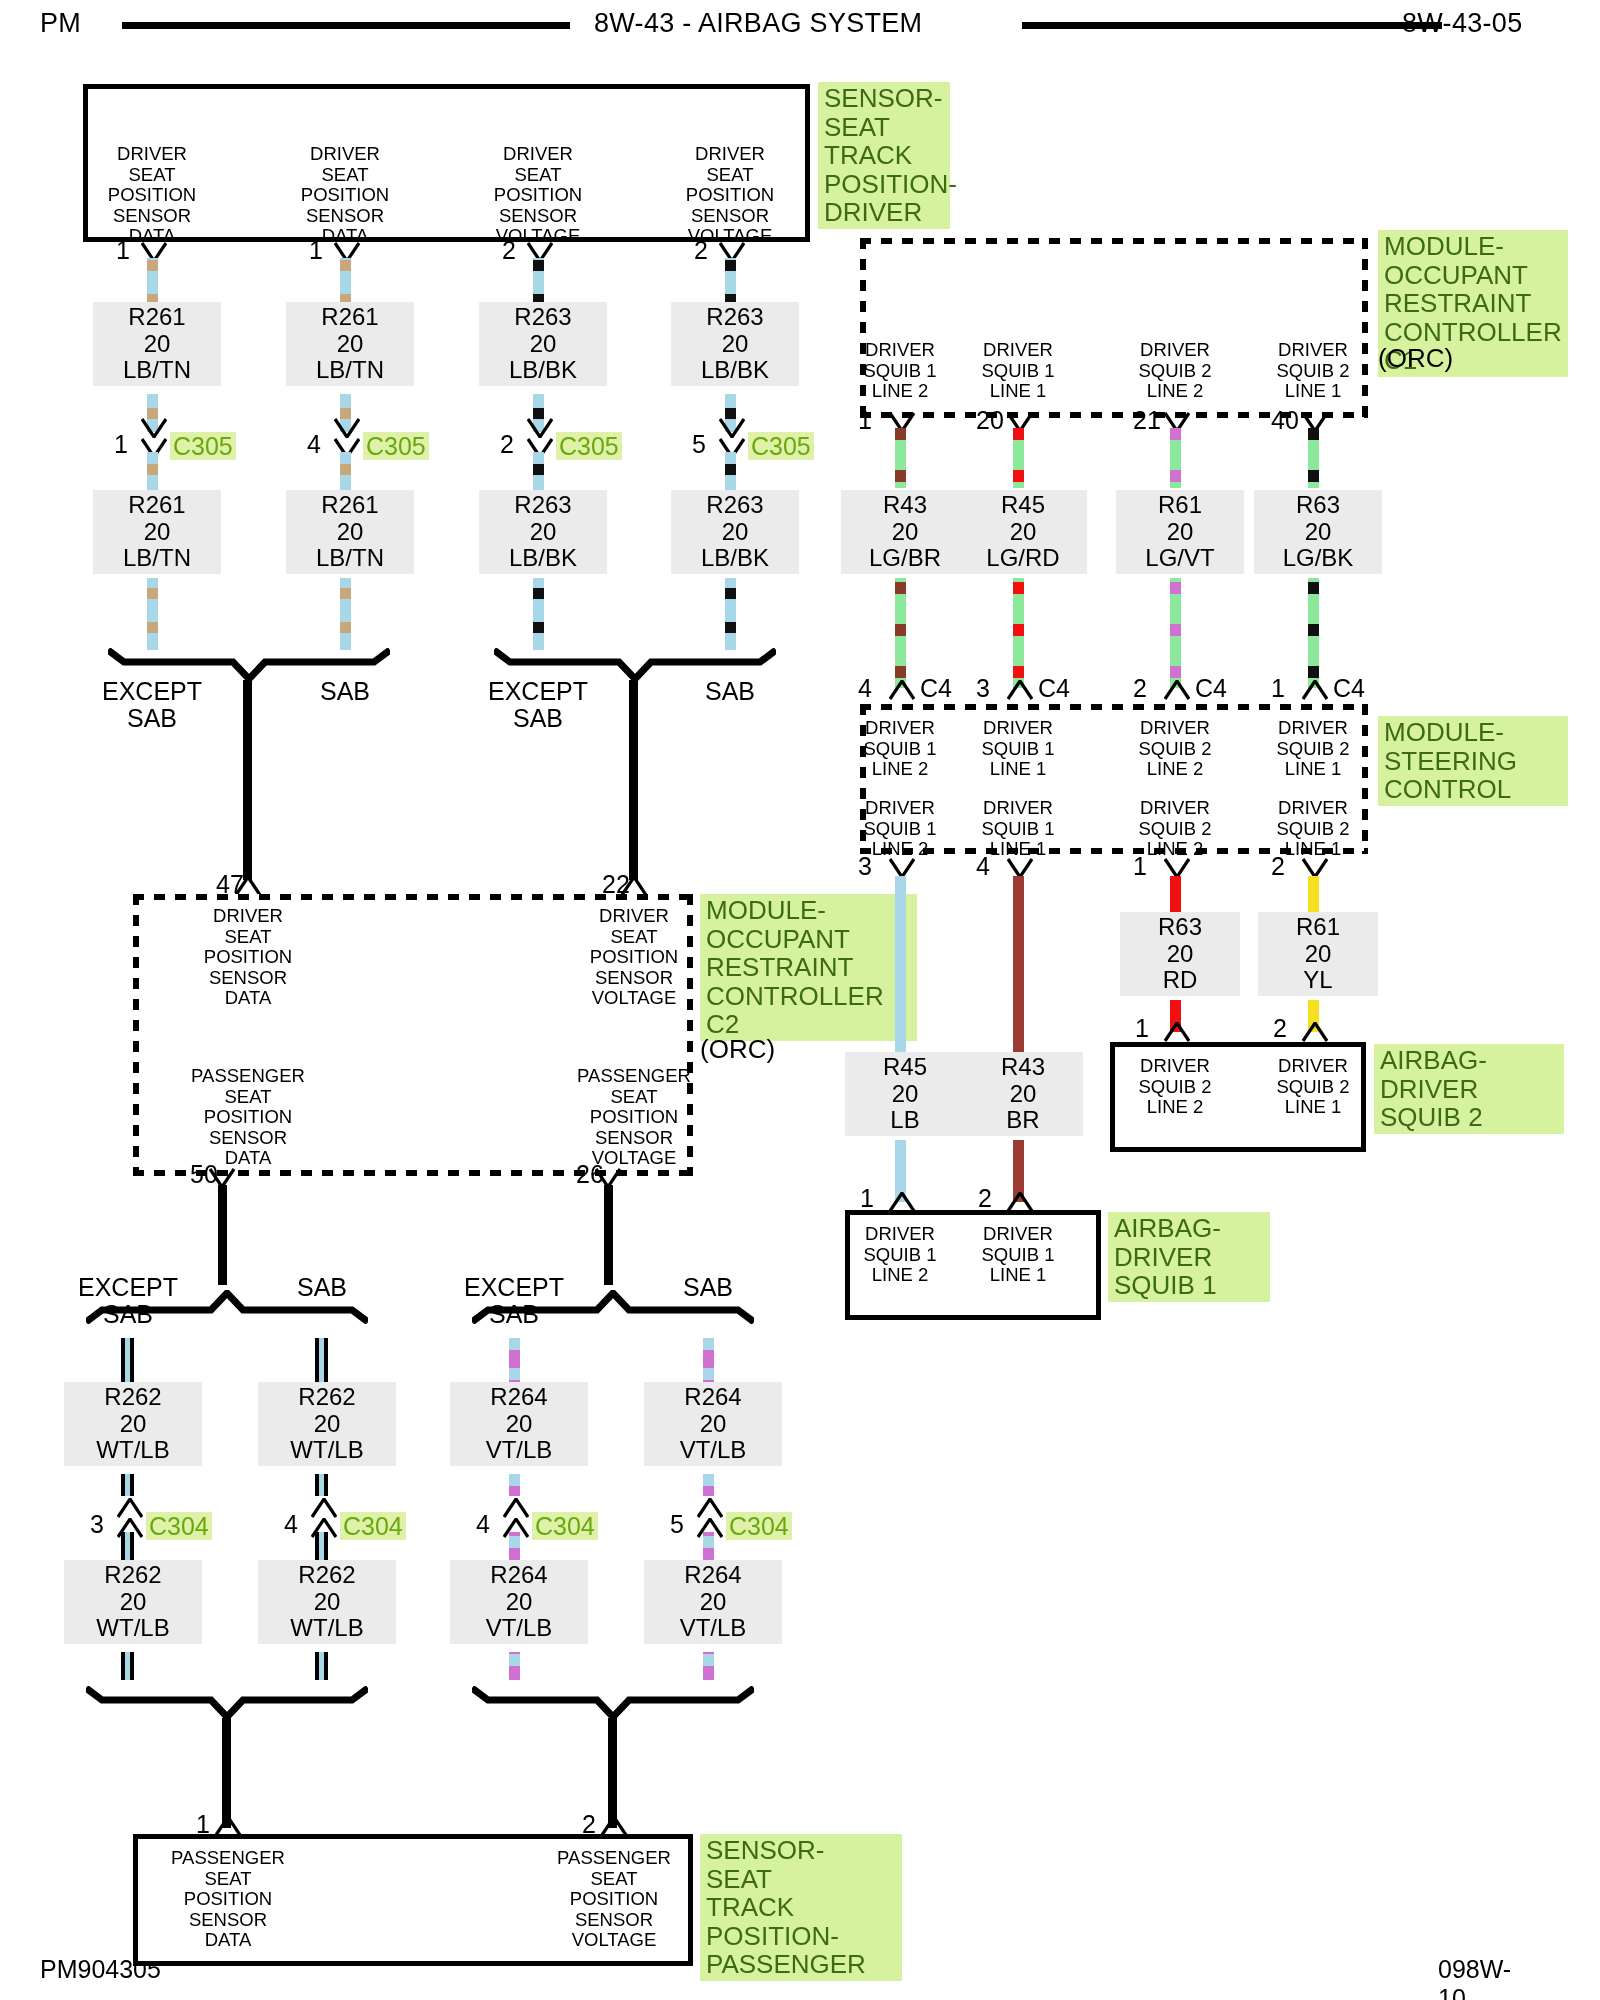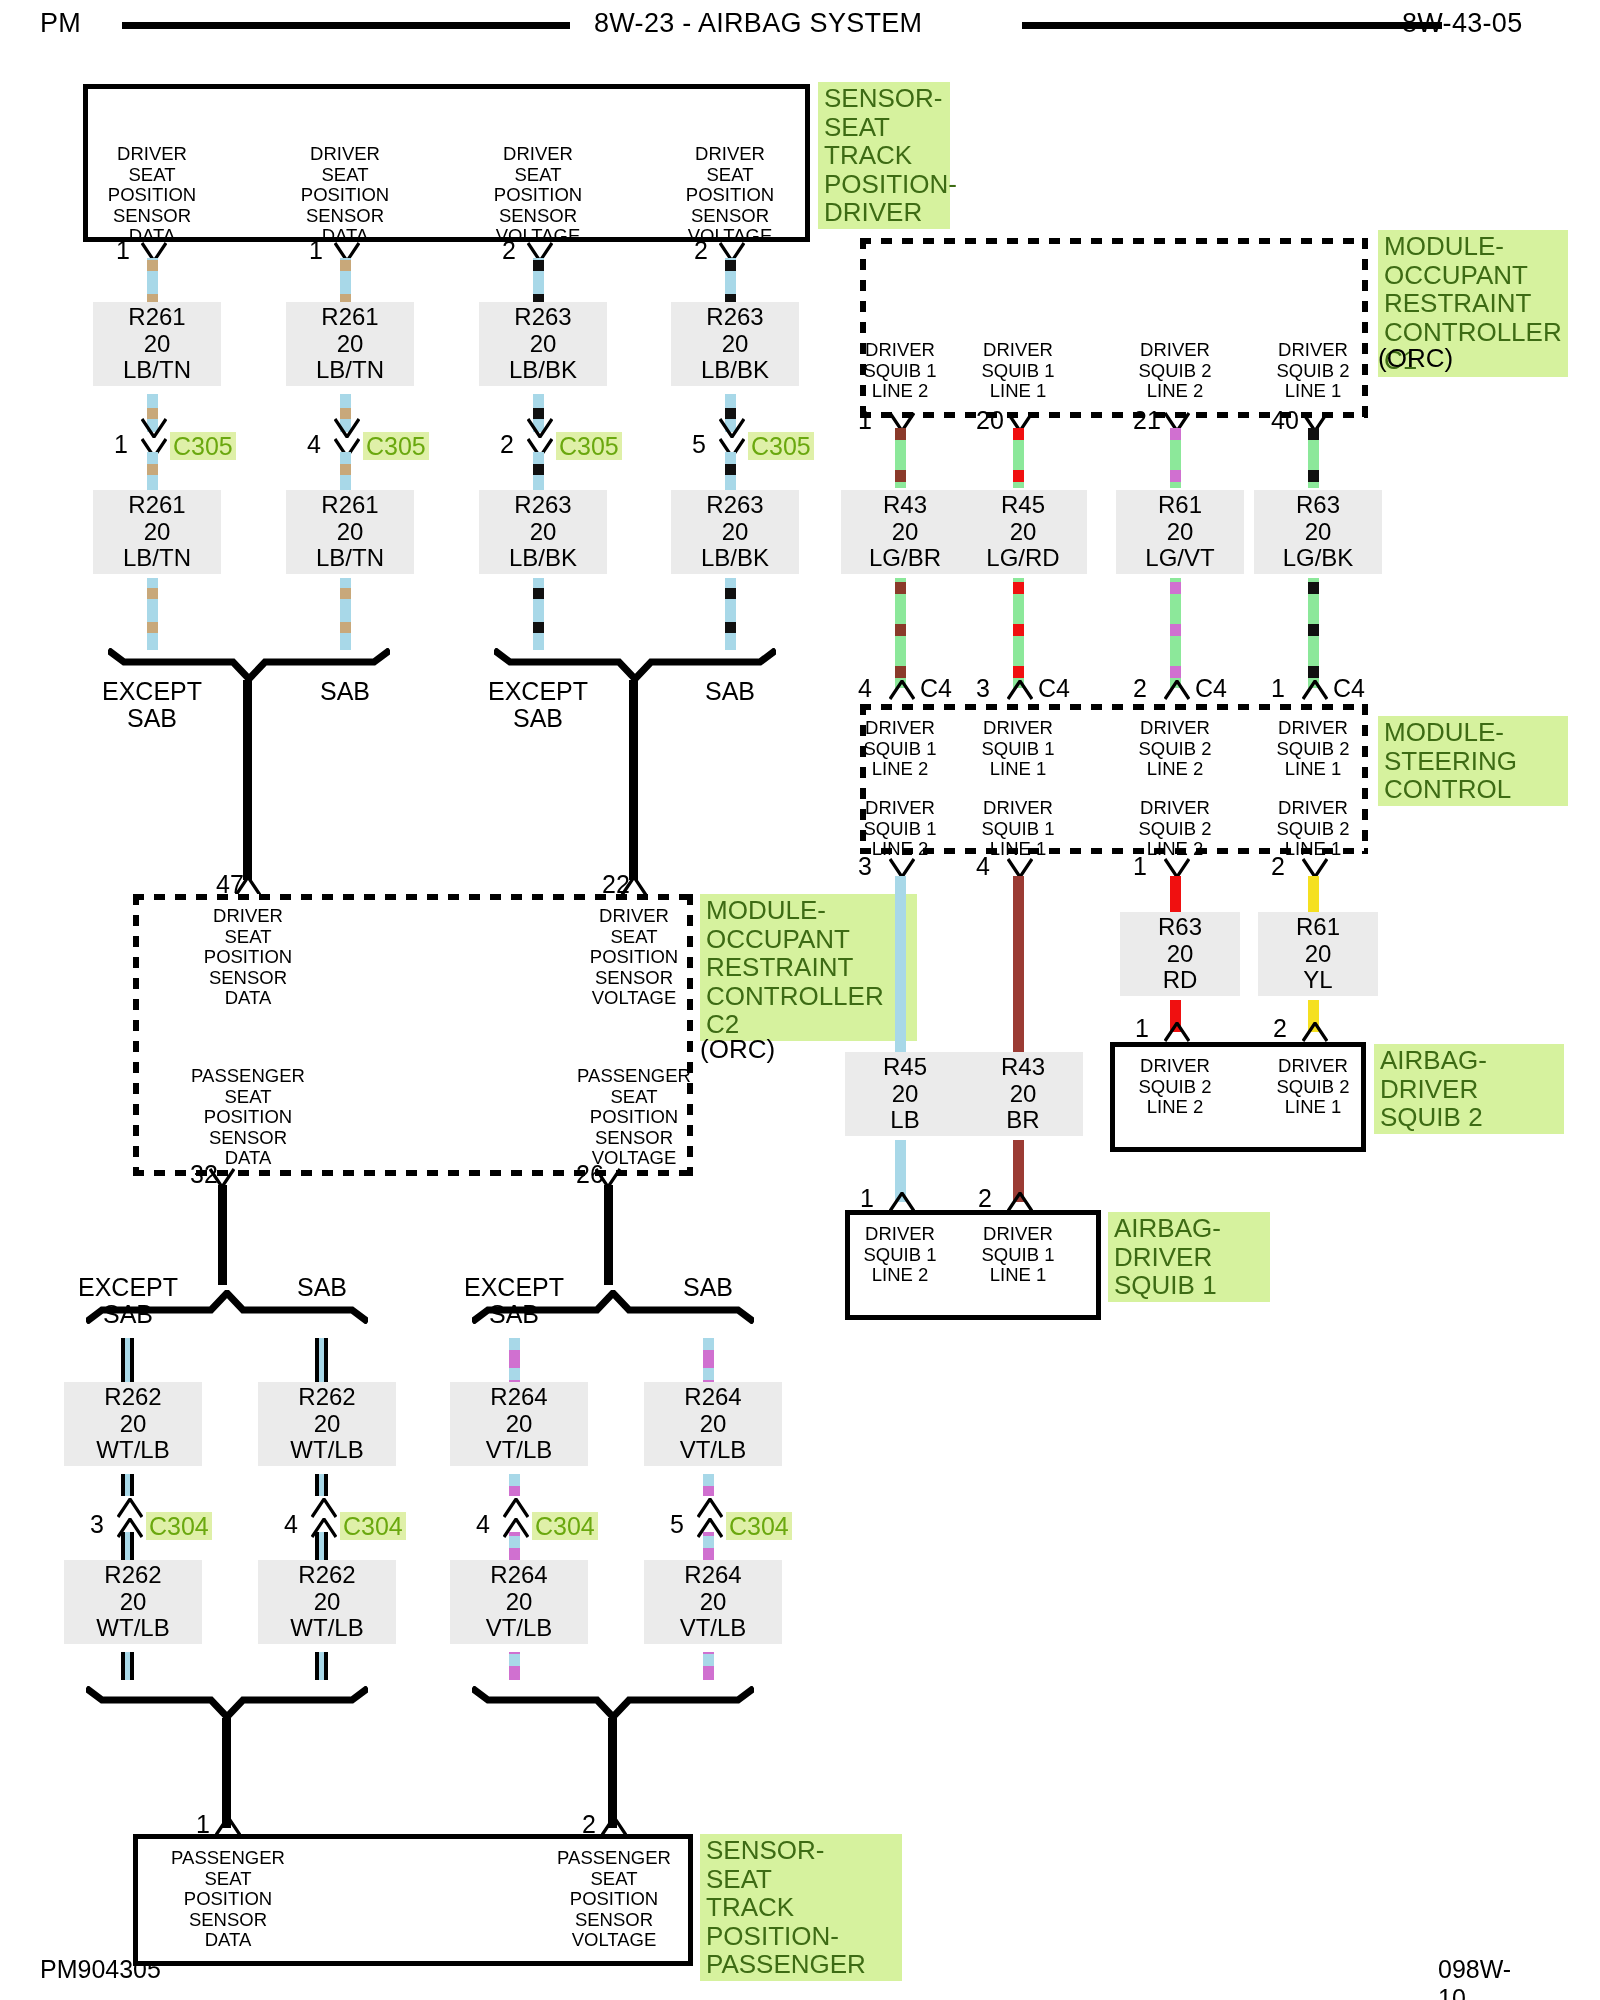--- a/index.html
+++ b/index.html
@@ -41,21 +41,21 @@
   
   .arrow{position:absolute;}
   .arrow svg{display:block;}
 </style>
 </head>
 <body>
 
 <div id="canvas">
     <div class="abs hdr-txt" style="left: 40px; top: 8px;">PM</div>
     <div class="abs hdr-rule" style="left: 122px; top: 22px; width: 448px;"></div>
-    <div class="abs hdr-txt" style="left: 594px; top: 8px;">8W-23 - AIRBAG SYSTEM</div>
+    <div class="abs hdr-txt" style="left: 594px; top: 8px;">8W-43 - AIRBAG SYSTEM</div>
     <div class="abs hdr-rule" style="left: 1022px; top: 22px; width: 420px;"></div>
     <div class="abs hdr-txt" style="left: 1402px; top: 8px;">8W-43-05</div>
     <div class="abs foot" style="left: 40px; top: 1955px;">PM904305</div>
     <div class="abs foot" style="left: 1438px; top: 1955px;">098W-10</div>
     <div class="abs solidbox" style="left: 83px; top: 84px; width: 727px; height: 158px;"></div>
     <div class="abs pinlbl" style="left: 62px; top: 144px; width: 180px; white-space: pre-line;">DRIVER
 SEAT
 POSITION
 SENSOR
 DATA</div>
@@ -277,21 +277,21 @@
 SEAT
 POSITION
 SENSOR
 VOLTAGE</div>
     <div class="abs green" style="left: 700px; top: 894px; width: 205px; text-align: left; padding: 2px 6px; white-space: pre-line;">MODULE-
 OCCUPANT
 RESTRAINT
 CONTROLLER
 C2</div>
     <div class="abs plainlbl" style="left: 700px; top: 1035px; width: 120px; text-align: left; white-space: pre-line;">(ORC)</div>
-    <div class="abs pinnum" style="left: 190px; top: 1162px;">32</div>
+    <div class="abs pinnum" style="left: 190px; top: 1162px;">50</div>
     <div class="abs arrow" style="left: 209px; top: 1168px; width: 26px; height: 20px;">
       <svg width="26" height="20" viewBox="0 0 26 20">
         <polyline points="1,1 13,19 25,1" fill="none" stroke="#000" stroke-width="3.2"></polyline>
       </svg>
     </div>
     <div class="abs pinnum" style="left: 576px; top: 1162px;">26</div>
     <div class="abs arrow" style="left: 595px; top: 1168px; width: 26px; height: 20px;">
       <svg width="26" height="20" viewBox="0 0 26 20">
         <polyline points="1,1 13,19 25,1" fill="none" stroke="#000" stroke-width="3.2"></polyline>
       </svg>

